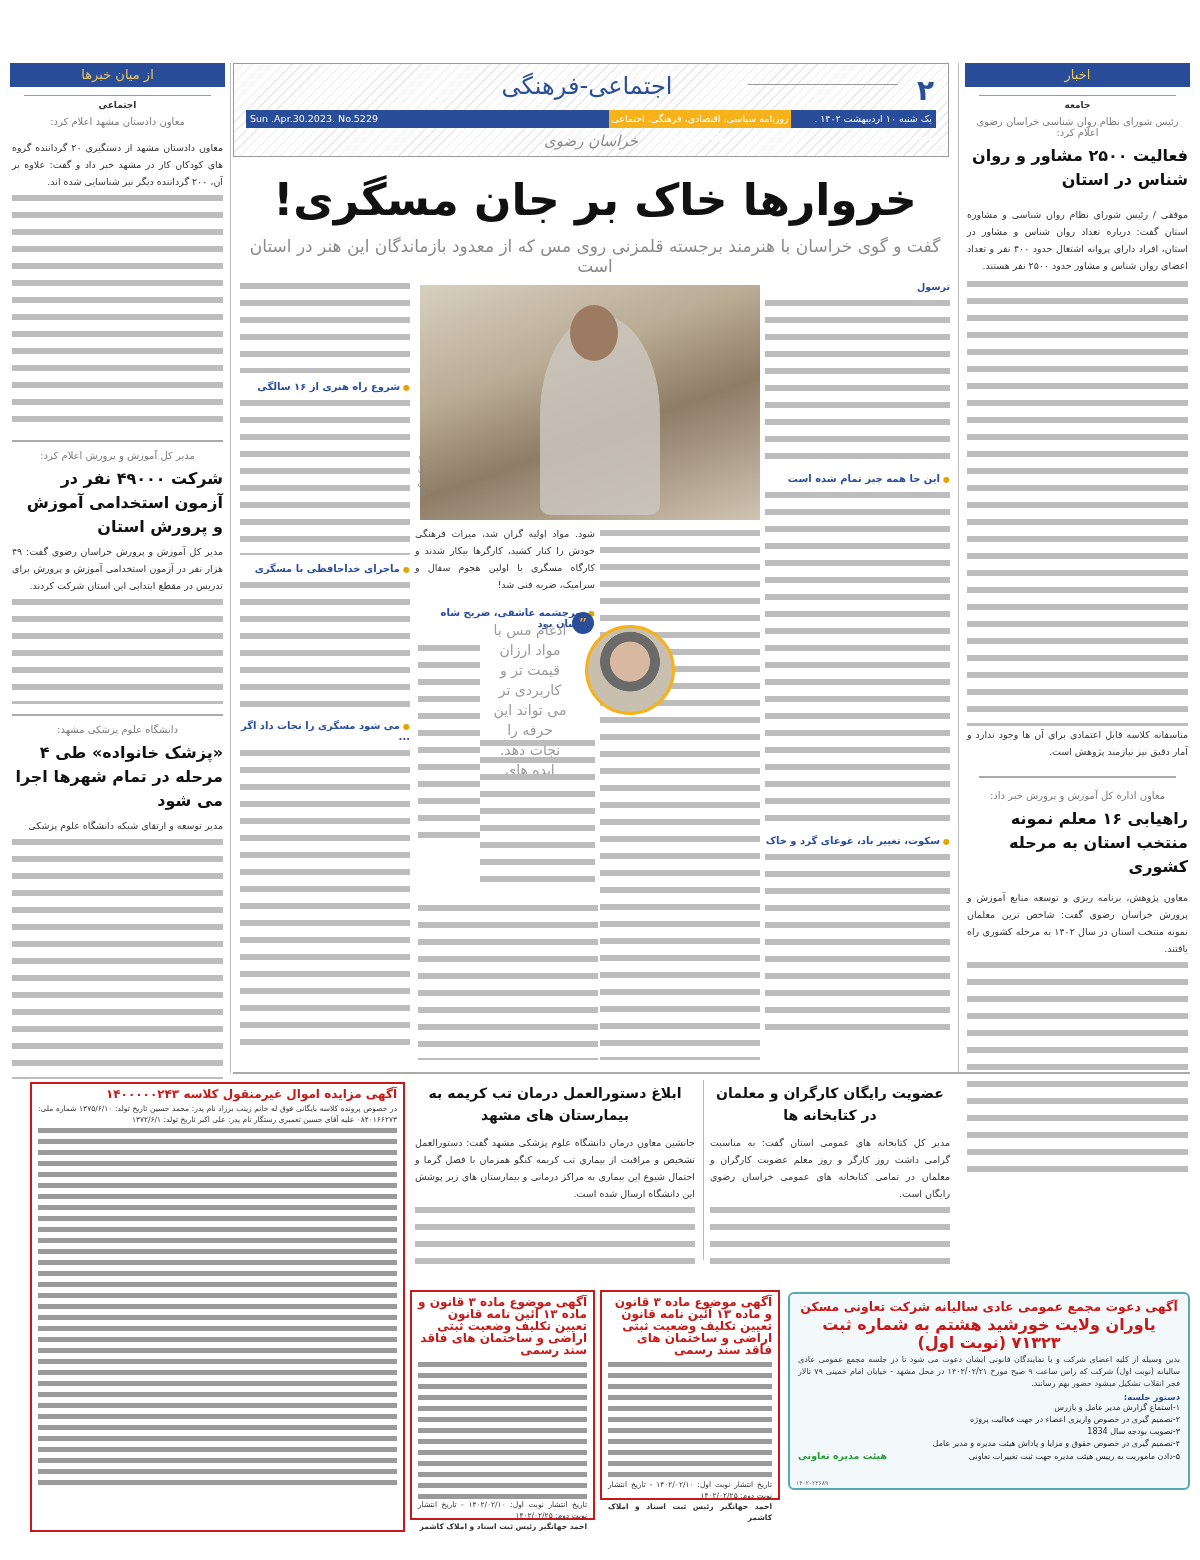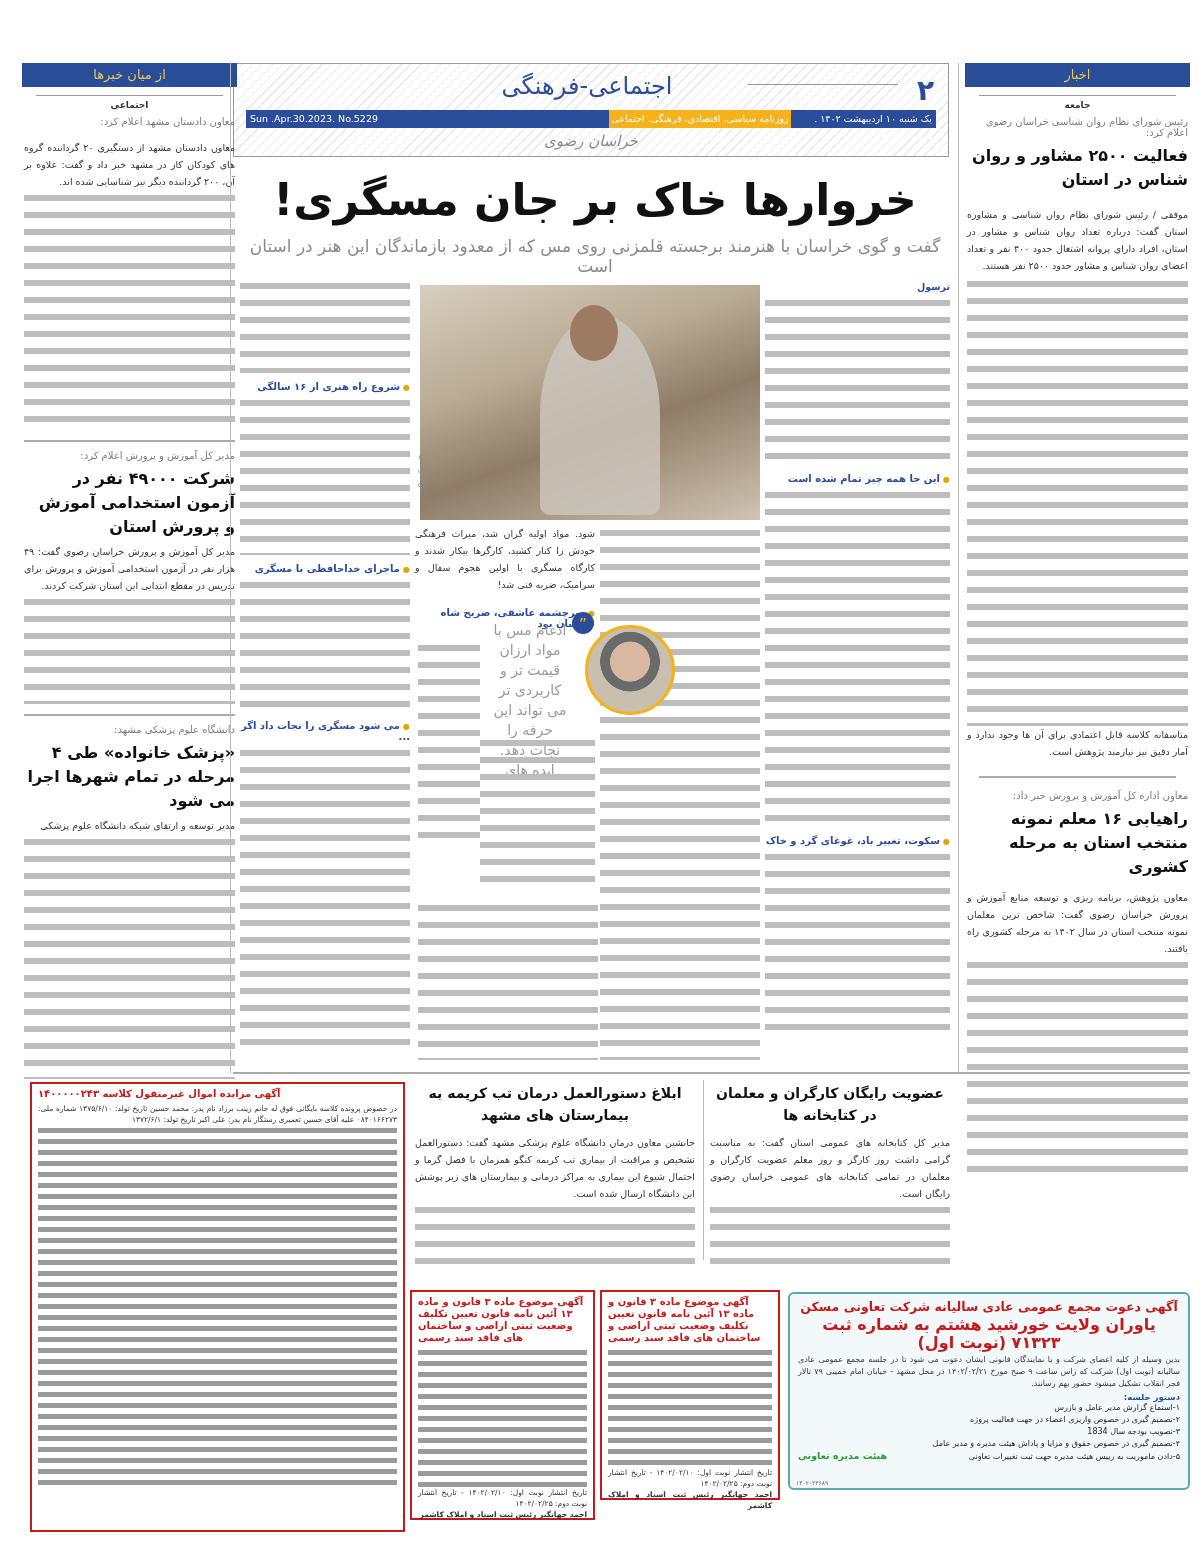--- a/index.html
+++ b/index.html
@@ -5,31 +5,31 @@
   * { box-sizing: border-box; margin: 0; padding: 0; }
   body {
     width: 1200px; height: 1560px; background: #ffffff; position: relative;
     font-family: "DejaVu Sans", sans-serif; color: #222; overflow: hidden;
     direction: rtl;
   }
   .abs { position: absolute; }
   .txt { font-size: 9.5px; line-height: 17px; color: #333; text-align: justify; }
   .col-lines { height: 100%; overflow: hidden;
     background: repeating-linear-gradient(to bottom, transparent 0 5px, #bdbdbd 5px 11px, transparent 11px 17px); }
-  .kicker { font-size: 10px; color: #7a7a7a; margin-bottom: 6px; }
+  .kicker { font-size: 10px; color: #7a7a7a; margin-bottom: 6px; text-align: center; }
   .hl { font-weight: bold; font-size: 16px; line-height: 24px; color: #111; }
   .hl-sm { font-weight: bold; font-size: 14px; line-height: 22px; color: #111; text-align: center; }
   .sec-head { background: #2a4d9a; color: #e9c75a; text-align: center; font-size: 13px; height: 24px; line-height: 24px; }
   .sec-sub { text-align: center; font-size: 9px; font-weight: bold; color: #333; border-top: 1px solid #999; margin: 8px 14px 0; padding-top: 4px; }
   .subhead { color: #2a4d9a; font-weight: bold; font-size: 10px; margin: 8px 0 3px; }
   .subhead::before { content: "●"; color: #e3a400; margin-left: 3px; font-size: 8px; }
   .divider { border-top: 2px solid #aaa; }
   .vline { border-right: 1px solid #bbb; }
   .ad { border: 2px solid #c61a1a; padding: 4px 6px; font-size: 7.5px; line-height: 11px; color: #333; text-align: justify; }
-  .ad-title { color: #c61a1a; font-weight: bold; text-align: left; font-size: 10px; line-height: 12px; margin-bottom: 3px; }
+  .ad-title { color: #c61a1a; font-weight: bold; text-align: right; font-size: 12px; line-height: 12px; margin-bottom: 3px; }
   .ad-lines { background: repeating-linear-gradient(to bottom, transparent 0 3px, #9a9a9a 3px 8px, transparent 8px 11px); }
 </style>
 </head>
 <body>
 
 <div class="abs" style="left:233px; top:63px; width:716px; height:94px; border:1px solid #999;
      background: repeating-linear-gradient(135deg, #fff 0 6px, #e9e9e9 6px 7px);">
   <div class="abs" style="right:14px; top:10px; font-size:28px; font-weight:bold; color:#2a4d9a;">۲</div>
   <div class="abs" style="right:50px; top:20px; width:150px; border-top:1px solid #999;"></div>
   <div class="abs" style="left:0; right:8px; top:8px; text-align:center; font-size:24px; color:#2a4d9a;">اجتماعی-فرهنگی</div>
@@ -52,21 +52,21 @@
     <div class="txt">متاسفانه کلاسه قابل اعتمادی برای آن ها وجود ندارد و آمار دقیق نیز نیازمند پژوهش است.</div>
     <div class="divider" style="margin:16px 12px 12px;"></div>
     <div class="kicker">معاون اداره کل آموزش و پرورش خبر داد:</div>
     <div class="hl">راهیابی ۱۶ معلم نمونه منتخب استان به مرحله کشوری</div>
     <div class="txt" style="margin-top:10px;">معاون پژوهش، برنامه ریزی و توسعه منابع آموزش و پرورش خراسان رضوی گفت: شاخص ترین معلمان نمونه منتخب استان در سال ۱۴۰۲ به مرحله کشوری راه یافتند.</div>
     <div class="col-lines" style="height:220px;"></div>
   </div>
 </div>
 <div class="abs vline" style="left:958px; top:63px; height:1010px;"></div>
 
-<div class="abs" style="left:22px; top:63px; width:215px; height:1010px;">
+<div class="abs" style="left:10px; top:63px; width:215px; height:1010px;">
   <div class="sec-head">از میان خبرها</div>
   <div class="sec-sub">اجتماعی</div>
   <div style="padding:6px 2px 0;">
     <div class="kicker">معاون دادستان مشهد اعلام کرد:</div>
     <div class="txt" style="margin-top:12px;">معاون دادستان مشهد از دستگیری ۲۰ گرداننده گروه های کودکان کار در مشهد خبر داد و گفت: علاوه بر آن، ۲۰۰ گرداننده دیگر نیز شناسایی شده اند.</div>
     <div class="col-lines" style="height:240px;"></div>
     <div class="divider" style="margin:10px 0 8px;"></div>
     <div class="kicker">مدیر کل آموزش و پرورش اعلام کرد:</div>
     <div class="hl">شرکت ۴۹۰۰۰ نفر در آزمون استخدامی آموزش و پرورش استان</div>
     <div class="txt" style="margin-top:4px;">مدیر کل آموزش و پرورش خراسان رضوی گفت: ۴۹ هزار نفر در آزمون استخدامی آموزش و پرورش برای تدریس در مقطع ابتدایی این استان شرکت کردند.</div>

